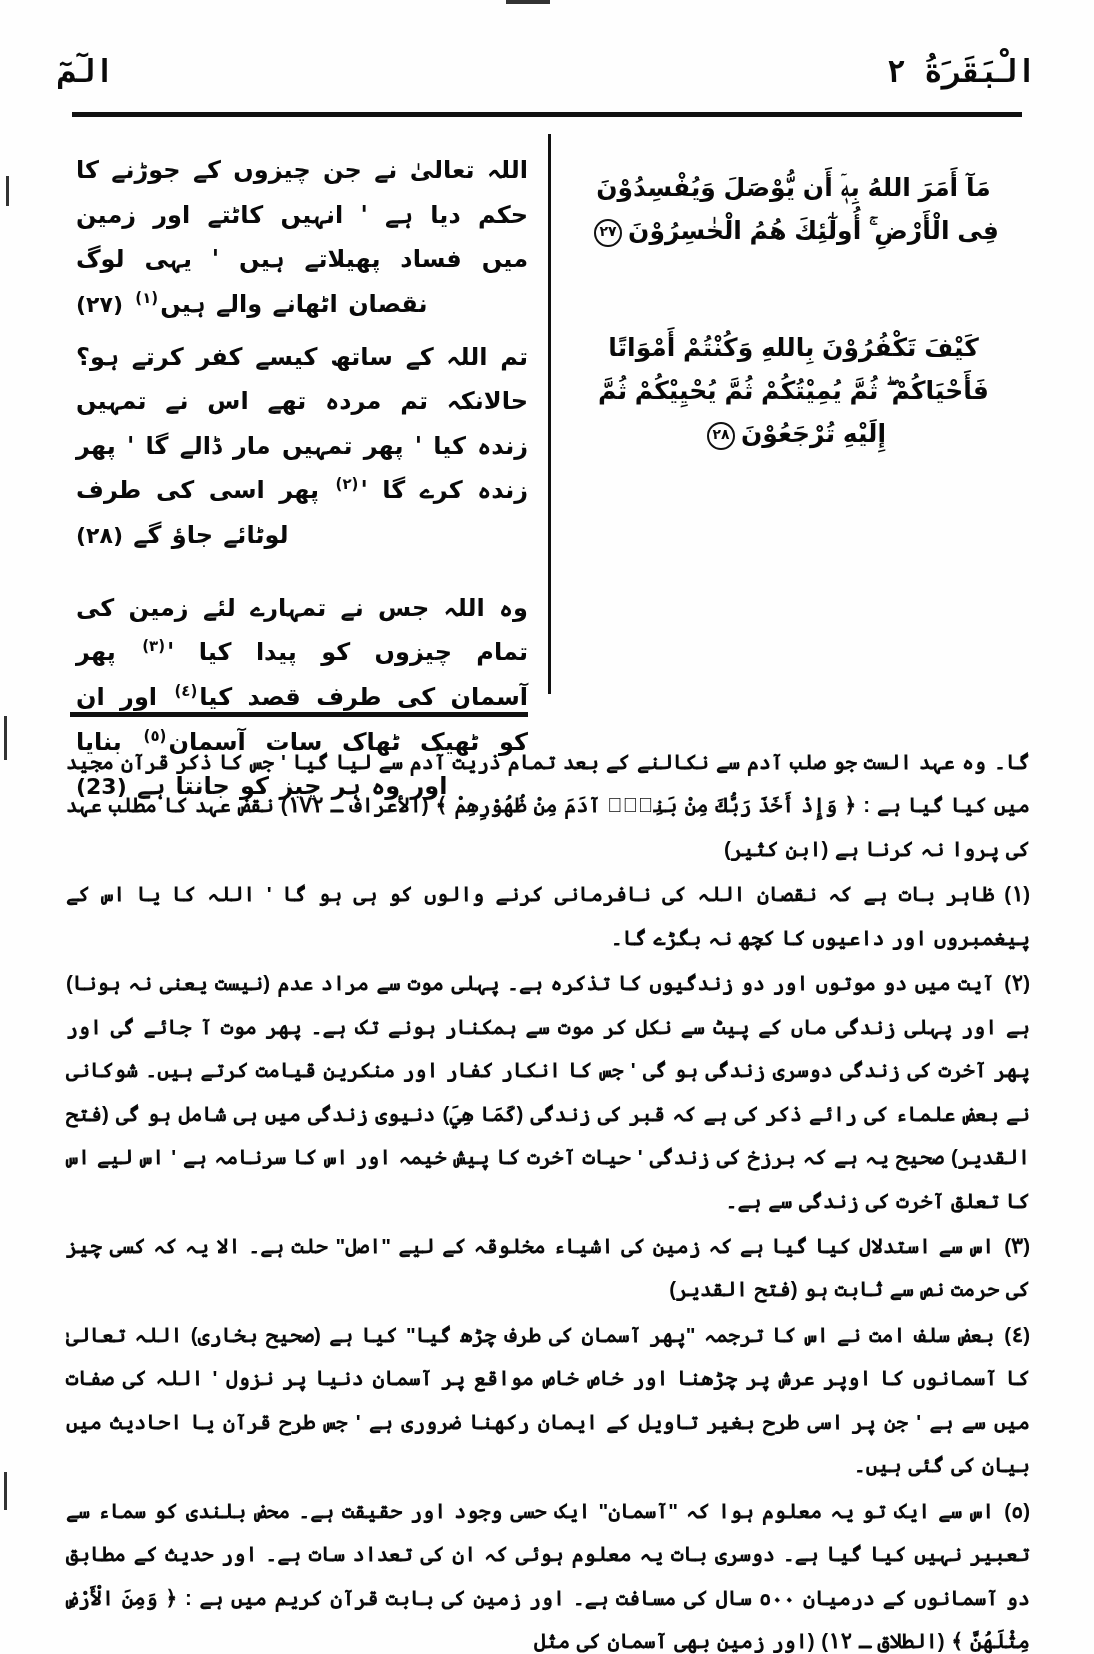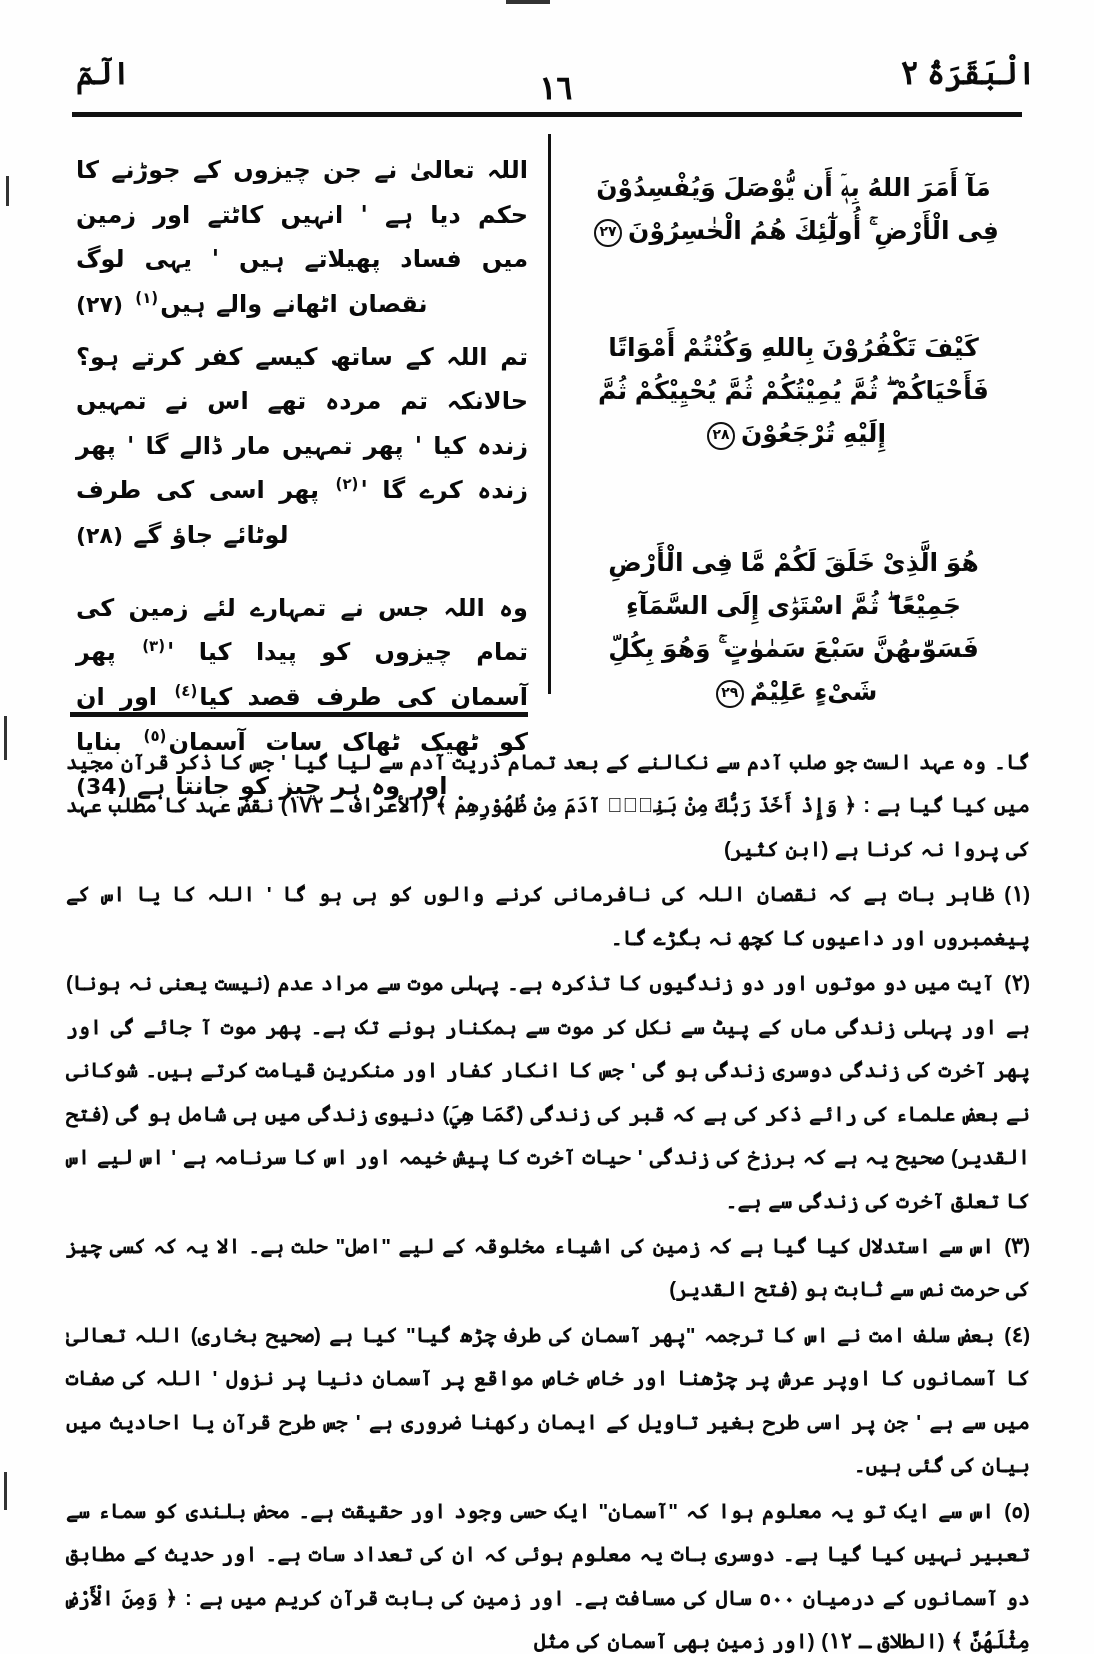--- a/index.html
+++ b/index.html
@@ -41,25 +41,24 @@
     height: 52px;
     display: flex;
     flex-direction: row;
     align-items: flex-start;
     justify-content: space-between;
     direction: rtl;
   }
   .header-right,
   .header-left,
   .header-center {
-    font-family: Liberation Sans, sans-serif;
+    font-family: Liberation Mono, monospace;
     font-weight: 700;
     line-height: 1;
     white-space: nowrap;
-    margin-left: 18px;
   }
   .header-right { font-size: 31px; letter-spacing: -1px; }
   .header-left  { font-size: 31px; letter-spacing: -1px; }
   .header-center {
     font-size: 30px;
     font-weight: 700;
     position: absolute;
     left: 0; right: 0;
     text-align: center;
     top: 16px;
@@ -207,57 +206,53 @@
 
 <div class="page">
 
   <div class="scan-mark top-nick"></div>
   <div class="scan-mark edge-l1"></div>
   <div class="scan-mark edge-l2"></div>
   <div class="scan-mark edge-l3"></div>
 
   <div class="header">
     <div class="header-right">الْبَقَرَةُ ٢</div>
-    <div class="header-center">١٦</div>
     <div class="header-left">الٓمٓ</div>
   </div>
   <div class="header-rule"></div>
 
   <div class="verse-block">
 
     <div class="col-arabic">
       <div class="ayah a1">
         <span>مَآ أَمَرَ اللهُ بِهٖۤ أَن يُّوْصَلَ وَيُفْسِدُوْنَ فِى الْأَرْضِ ۚ أُولٰٓئِكَ هُمُ الْخٰسِرُوْنَ</span><span class="ayah-num">٢٧</span>
       </div>
       <div class="ayah a2">
         <span>كَيْفَ تَكْفُرُوْنَ بِاللهِ وَكُنْتُمْ أَمْوَاتًا فَأَحْيَاكُمْ ۖ ثُمَّ يُمِيْتُكُمْ ثُمَّ يُحْيِيْكُمْ ثُمَّ إِلَيْهِ تُرْجَعُوْنَ</span><span class="ayah-num">٢٨</span>
-      </div>
-      <div class="ayah a3">
-        <span>هُوَ الَّذِىْ خَلَقَ لَكُمْ مَّا فِى الْأَرْضِ جَمِيْعًا ۖ ثُمَّ اسْتَوٰۤى إِلَى السَّمَآءِ فَسَوّٰىهُنَّ سَبْعَ سَمٰوٰتٍ ۚ وَهُوَ بِكُلِّ شَىْءٍ عَلِيْمٌ</span><span class="ayah-num">٢٩</span>
       </div>
     </div>
 
     <div class="col-urdu">
       <div class="tr t1">
         <span>اللہ تعالیٰ نے جن چیزوں کے جوڑنے کا حکم دیا ہے ' انہیں کاٹتے اور زمین میں فساد پھیلاتے ہیں ' یہی لوگ نقصان اٹھانے والے ہیں</span><sup class="fn">(١)</sup>
         <span class="vnum">(٢٧)</span>
       </div>
 
       <div class="tr t2">
         <span>تم اللہ کے ساتھ کیسے کفر کرتے ہو؟ حالانکہ تم مردہ تھے اس نے تمہیں زندہ کیا ' پھر تمہیں مار ڈالے گا ' پھر زندہ کرے گا '</span><sup class="fn">(٢)</sup>
         <span>پھر اسی کی طرف لوٹائے جاؤ گے</span>
         <span class="vnum">(٢٨)</span>
       </div>
 
       <div class="tr t3">
         <span>وہ اللہ جس نے تمہارے لئے زمین کی تمام چیزوں کو پیدا کیا '</span><sup class="fn">(٣)</sup>
         <span>پھر آسمان کی طرف قصد کیا</span><sup class="fn">(٤)</sup>
         <span>اور ان کو ٹھیک ٹھاک سات آسمان</span><sup class="fn">(٥)</sup>
         <span>بنایا اور وہ ہر چیز کو جانتا ہے</span>
-        <span class="vnum">(34)</span>
+        <span class="vnum">(23)</span>
       </div>
     </div>
   </div>
 
   <div class="section-rule"></div>
 
   <div class="commentary">
 
     <div class="note">
       <span class="note-lead">گا۔</span><span>وہ عہد الست جو صلب آدم سے نکالنے کے بعد تمام ذریت آدم سے لیا گیا ' جس کا ذکر قرآن مجید میں کیا گیا ہے :</span>

